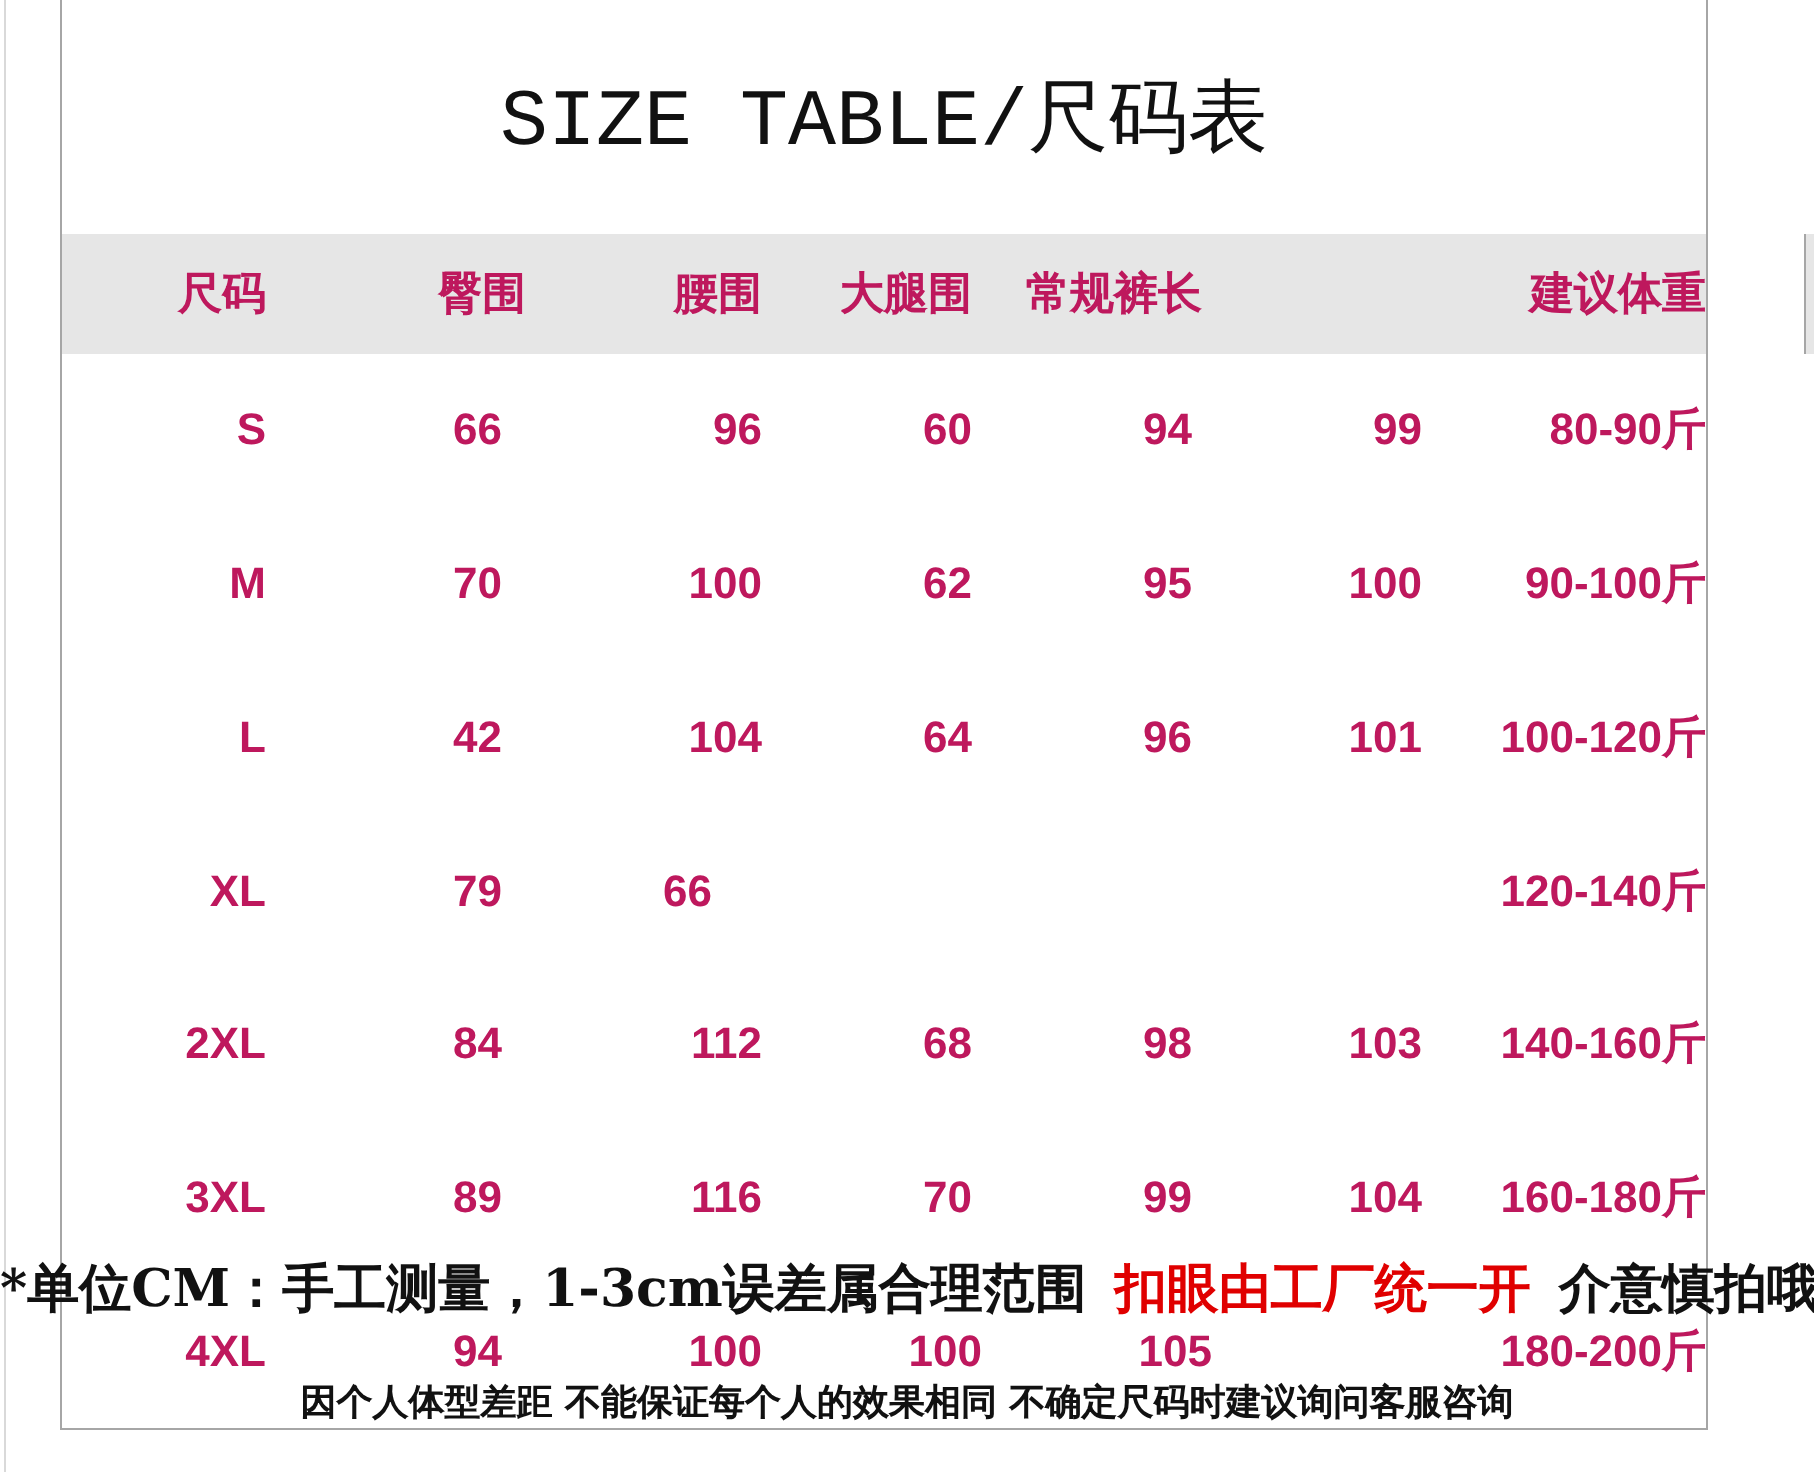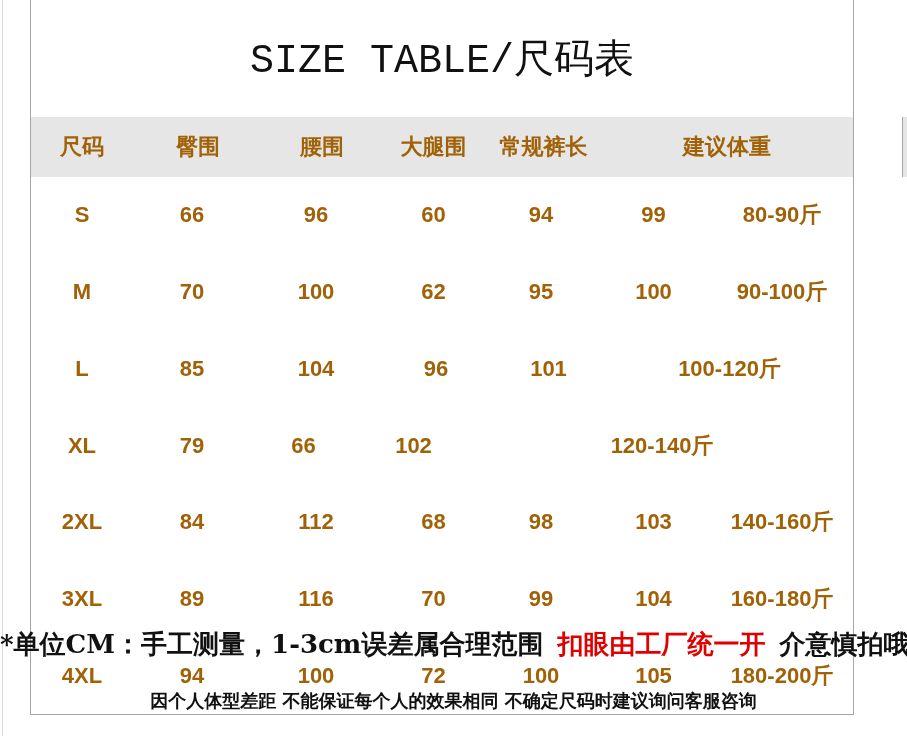--- a/index.html
+++ b/index.html
@@ -54,25 +54,25 @@
     flex: 1;
     display: flex;
     flex-direction: column;
   }
   .trow {
     flex: 1;
     display: flex;
     align-items: center;
   }
   .cell {
-    text-align: center;
+    text-align: right;
     font-weight: 700;
     font-size: 22px;
     white-space: nowrap;
-    color: #a16207;
+    color: #be185d;
   }
   .c1 { width: 102px; }
   .c2 { width: 118px; }
   .c3 { width: 130px; }
   .c4 { width: 105px; }
   .c5 { width: 110px; }
   .c6 { width: 115px; }
   .c7 { flex: 1; }
   .right-sliver {
     position: absolute;
@@ -129,31 +129,31 @@
           <div class="cell c1">M</div>
           <div class="cell c2">70</div>
           <div class="cell c3">100</div>
           <div class="cell c4">62</div>
           <div class="cell c5">95</div>
           <div class="cell c6">100</div>
           <div class="cell c7">90-100斤</div>
         </div>
         <div class="trow">
           <div class="cell c1">L</div>
-          <div class="cell c2">85</div>
+          <div class="cell c2">42</div>
           <div class="cell c3">104</div>
+          <div class="cell c4">64</div>
           <div class="cell c5">96</div>
           <div class="cell c6">101</div>
           <div class="cell c7">100-120斤</div>
         </div>
         <div class="trow">
           <div class="cell c1">XL</div>
           <div class="cell c2">79</div>
           <div class="cell c4">66</div>
-          <div class="cell c6">102</div>
           <div class="cell c7">120-140斤</div>
         </div>
         <div class="trow">
           <div class="cell c1">2XL</div>
           <div class="cell c2">84</div>
           <div class="cell c3">112</div>
           <div class="cell c4">68</div>
           <div class="cell c5">98</div>
           <div class="cell c6">103</div>
           <div class="cell c7">140-160斤</div>
@@ -164,21 +164,20 @@
           <div class="cell c3">116</div>
           <div class="cell c4">70</div>
           <div class="cell c5">99</div>
           <div class="cell c6">104</div>
           <div class="cell c7">160-180斤</div>
         </div>
         <div class="trow">
           <div class="cell c1">4XL</div>
           <div class="cell c2">94</div>
           <div class="cell c3">100</div>
-          <div class="cell c4">72</div>
           <div class="cell c5">100</div>
           <div class="cell c6">105</div>
           <div class="cell c7">180-200斤</div>
         </div>
       </div>
   </div>
 
   <div class="right-sliver"></div>
 
   <div class="note note1">

